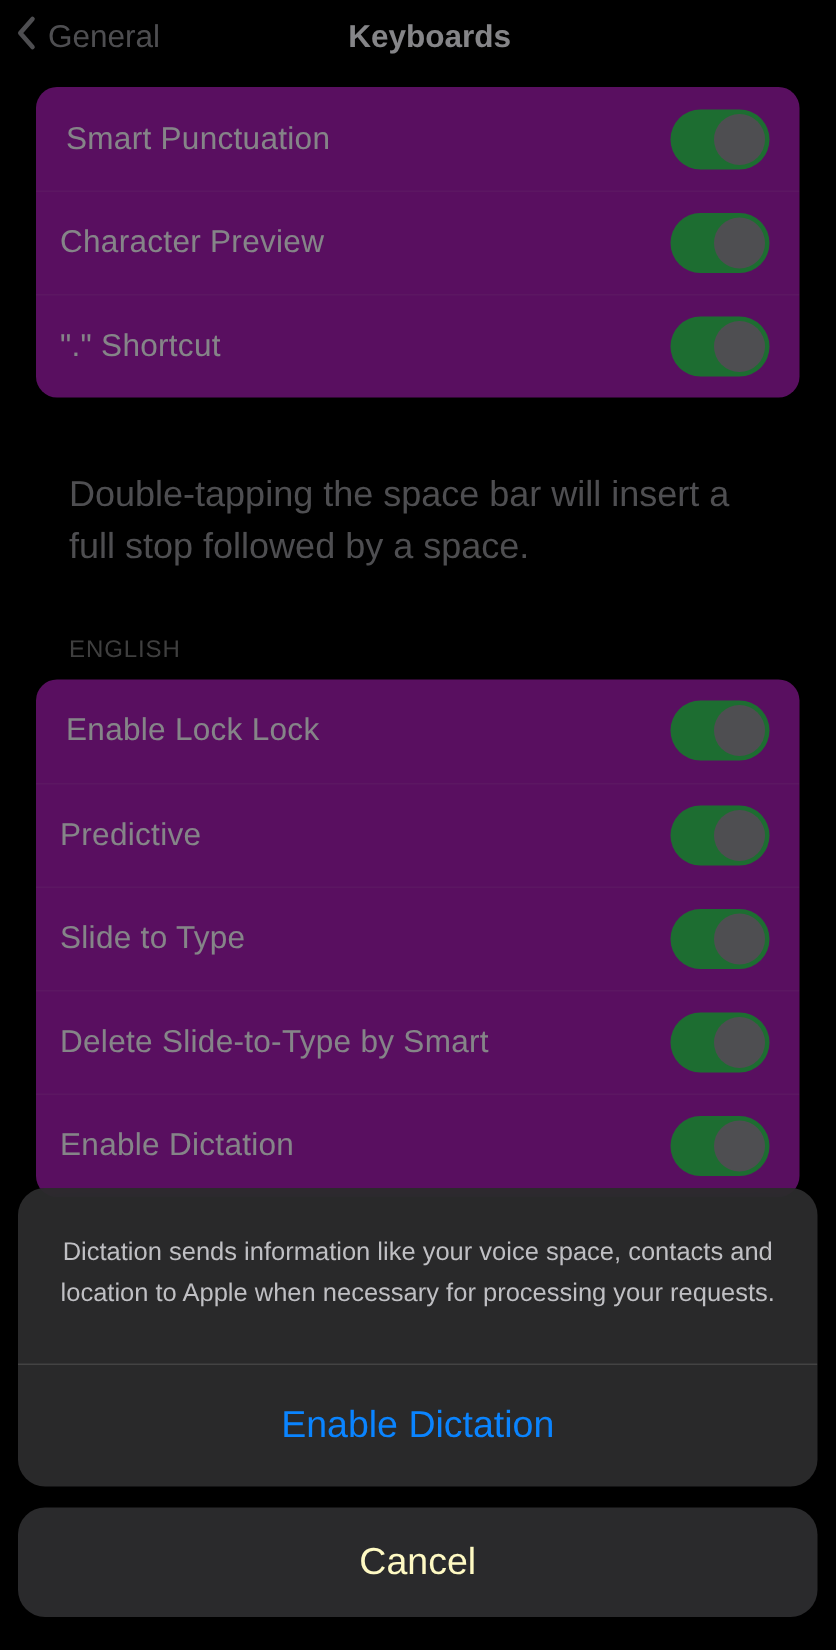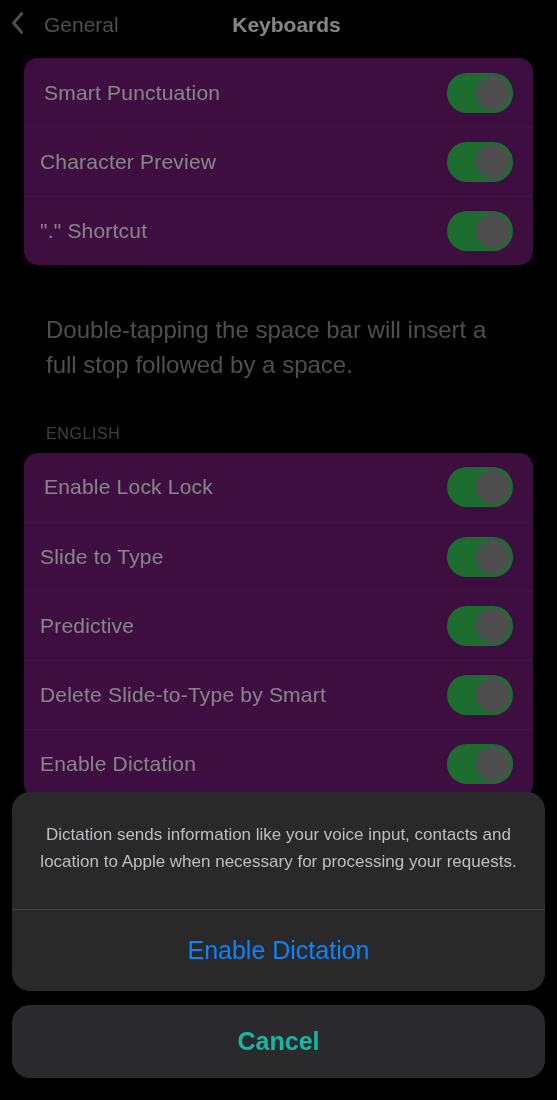--- a/index.html
+++ b/index.html
@@ -5,42 +5,42 @@
     * { margin:0; padding:0; box-sizing:border-box; -webkit-font-smoothing:antialiased; }
     body {
       width:557px; height:1100px; overflow:hidden;
       background:#000; font-family:-apple-system,"SF Pro Text","Helvetica Neue",Arial,sans-serif;
       color:#fff; position:relative;
     }
     
     .page { filter:brightness(.55); }
     
     .nav { height:50px; display:flex; align-items:center; position:relative; padding:0 10px; }
-    .nav-back { display:flex; align-items:center; gap:20px; color:#8e8e93; font-size:21px; }
+    .nav-back { display:flex; align-items:center; gap:8px; color:#8e8e93; font-size:21px; }
     .nav-back svg { width:14px; height:24px; }
     .nav-title { position:absolute; left:16px; right:0; text-align:center; font-size:21px; font-weight:600; color:#f2f2f7; pointer-events:none; }
     
-    .group { background:#701a75; border-radius:14px; margin:0 24px; overflow:hidden; }
+    .group { background:#a21caf; border-radius:14px; margin:0 24px; overflow:hidden; }
     .row { display:flex; align-items:center; justify-content:space-between; padding:0 20px; height:69px; }
     .row + .row { border-top:1px solid rgba(255,255,255,.06);padding-left:16px; }
     .row-label { font-size:21px; color:#f2f2f7; letter-spacing:.2px; }
     .footer { color:#8e8e93; font-size:24px; line-height:1.45; padding:12px 46px 0;margin-top:36px; }
     .header { color:#737373; font-size:16px; letter-spacing:.6px; padding:42px 46px 10px; text-transform:uppercase; }
     
     .toggle { width:66px; height:40px; border-radius:20px; background:#34c759; position:relative; flex-shrink:0; }
     .toggle .knob { position:absolute; top:3px; right:3px; width:34px; height:34px; border-radius:50%; background:#8e8e93; }
     
     .content { padding-top:8px; }
     
     .sheet-wrap { position:absolute; left:0; right:0; bottom:22px; padding:0 12px; }
     .sheet-card { background:rgba(44,44,46,.92); backdrop-filter:blur(20px); border-radius:18px; overflow:hidden; }
     .sheet-msg { color:#bfbfc3; font-size:17px; line-height:1.55; text-align:center; padding:30px 28px 34px; }
     .sheet-sep { height:1px; background:rgba(255,255,255,.12); }
     .sheet-btn { text-align:center; font-size:25px; padding:26px 0; color:#0a84ff; }
-    .sheet-cancel { margin-top:14px; background:rgba(44,44,46,.96); border-radius:18px; text-align:center; font-size:25px; font-weight:700; padding:22px 0; color:#14b8a6; }
+    .sheet-cancel { margin-top:14px; background:rgba(44,44,46,.96); border-radius:18px; text-align:center; font-size:25px; font-weight:400; padding:22px 0; color:#fef9c3; }
   </style>
 </head>
 <body>
 
 <div class="page">
   <div class="nav">
     <div class="nav-back">
       <span>
         <svg viewBox="0 0 12 20" fill="none">
             <path d="M10 2 3 10l7 8" stroke="#8e8e93" stroke-width="2.6" stroke-linecap="round" stroke-linejoin="round"></path>
@@ -76,27 +76,27 @@
 
     <div class="header">English</div>
     <div class="group">
       <div class="row">
         <span class="row-label">Enable Lock Lock</span>
         <span class="toggle">
             <span class="knob"></span>
           </span>
       </div>
       <div class="row">
-        <span class="row-label">Slide to Type</span>
+        <span class="row-label">Predictive</span>
         <span class="toggle">
             <span class="knob"></span>
           </span>
       </div>
       <div class="row">
-        <span class="row-label">Predictive</span>
+        <span class="row-label">Slide to Type</span>
         <span class="toggle">
             <span class="knob"></span>
           </span>
       </div>
       <div class="row">
         <span class="row-label">Delete Slide-to-Type by Smart</span>
         <span class="toggle">
             <span class="knob"></span>
           </span>
       </div>
@@ -105,18 +105,18 @@
         <span class="toggle">
             <span class="knob"></span>
           </span>
       </div>
     </div>
   </div>
 </div>
 
 <div class="sheet-wrap">
   <div class="sheet-card">
-    <div class="sheet-msg">Dictation sends information like your voice input, contacts and location to Apple when necessary for processing your requests.</div>
+    <div class="sheet-msg">Dictation sends information like your voice space, contacts and location to Apple when necessary for processing your requests.</div>
     <div class="sheet-sep"></div>
     <div class="sheet-btn">Enable Dictation</div>
   </div>
   <div class="sheet-cancel">Cancel</div>
 </div>
 
 </body></html>

